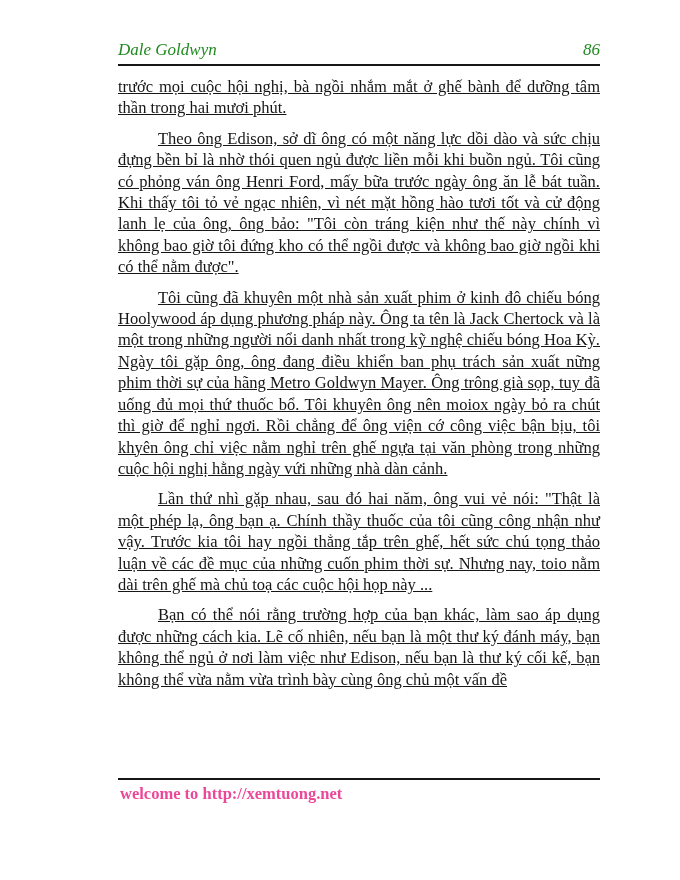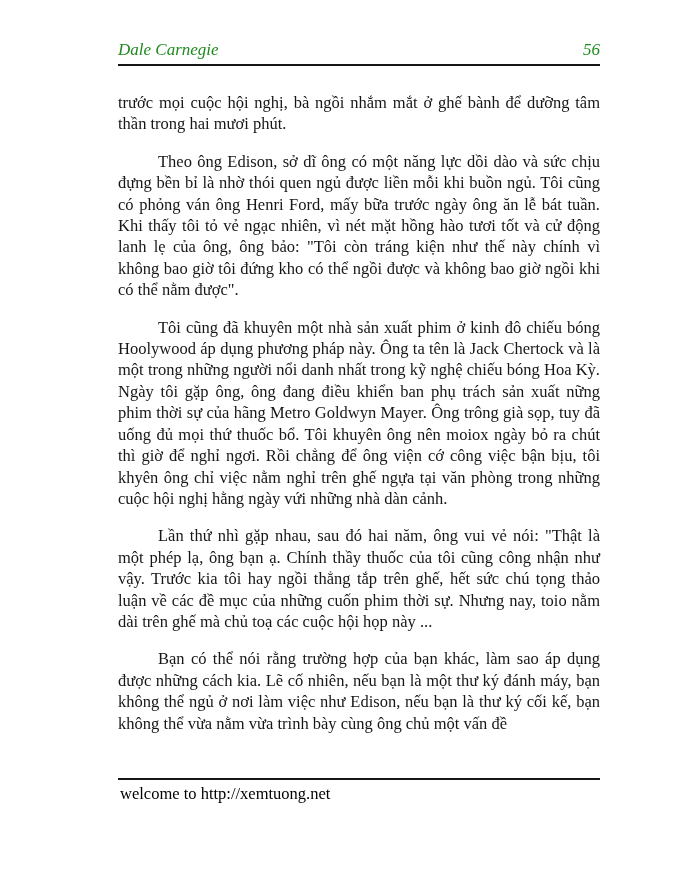--- a/index.html
+++ b/index.html
@@ -38,53 +38,55 @@
     position: absolute;
     left: 118px;
     width: 482px;
     top: 76px;
     font-size: 16.5px;
     line-height: 21.4px;
     text-align: justify;
     color: #161616;
   }
   .body-text p {
-    margin: 16px 0 9px 0;
+    margin: 0 0 9px 0;
     text-indent: 40px;
+    text-decoration: underline;
   }
   .body-text p.no-indent {
     text-indent: 0;
   }
   .footer-rule {
     position: absolute;
     left: 118px;
     right: 80px;
     top: 778px;
     border-top: 2px solid #161616;
   }
   .footer {
     position: absolute;
     left: 120px;
     top: 784px;
     font-size: 16.5px;
     color: #2b2bcc;
   }
   .footer a {
-    color: #000000;
+    color: #ec4899;
     text-decoration: none;
+    font-weight: bold;
   }
 </style>
 </head>
 <body>
 
 <div class="page">
 
   <div class="header">
-    <span>Dale Carnegie</span>
-    <span>56</span>
+    <span>Dale Goldwyn</span>
+    <span>86</span>
   </div>
   <div class="header-rule"></div>
 
   <div class="body-text">
     <p class="no-indent">trước mọi cuộc hội nghị, bà ngồi nhắm mắt ở ghế bành để dưỡng tâm thần trong hai mươi phút.</p>
     <p>Theo ông Edison, sở dĩ ông có một năng lực dồi dào và sức chịu đựng bền bỉ là nhờ thói quen ngủ được liền mỗi khi buồn ngủ. Tôi cũng có phỏng ván ông Henri Ford, mấy bữa trước ngày ông ăn lễ bát tuần. Khi thấy tôi tỏ vẻ ngạc nhiên, vì nét mặt hồng hào tươi tốt và cử động lanh lẹ của ông, ông bảo: "Tôi còn tráng kiện như thế này chính vì không bao giờ tôi đứng kho có thể ngồi được và không bao giờ ngồi khi có thể nằm được".</p>
     <p>Tôi cũng đã khuyên một nhà sản xuất phim ở kinh đô chiếu bóng Hoolywood áp dụng phương pháp này. Ông ta tên là Jack Chertock và là một trong những người nổi danh nhất trong kỹ nghệ chiếu bóng Hoa Kỳ. Ngày tôi gặp ông, ông đang điều khiển ban phụ trách sản xuất nững phim thời sự của hãng Metro Goldwyn Mayer. Ông trông già sọp, tuy đã uống đủ mọi thứ thuốc bổ. Tôi khuyên ông nên moiox ngày bỏ ra chút thì giờ để nghỉ ngơi. Rồi chẳng để ông viện cớ công việc bận bịu, tôi khyên ông chỉ việc nằm nghỉ trên ghế ngựa tại văn phòng trong những cuộc hội nghị hằng ngày vứi những nhà dàn cảnh.</p>
     <p>Lần thứ nhì gặp nhau, sau đó hai năm, ông vui vẻ nói: "Thật là một phép lạ, ông bạn ạ. Chính thầy thuốc của tôi cũng công nhận như vậy. Trước kia tôi hay ngồi thẳng tắp trên ghế, hết sức chú tọng thảo luận về các đề mục của những cuốn phim thời sự. Nhưng nay, toio nằm dài trên ghế mà chủ toạ các cuộc hội họp này ...</p>
     <p>Bạn có thể nói rằng trường hợp của bạn khác, làm sao áp dụng được những cách kia. Lẽ cố nhiên, nếu bạn là một thư ký đánh máy, bạn không thể ngủ ở nơi làm việc như Edison, nếu bạn là thư ký cối kế, bạn không thể vừa nằm vừa trình bày cùng ông chủ một vấn đề</p>
   </div>

